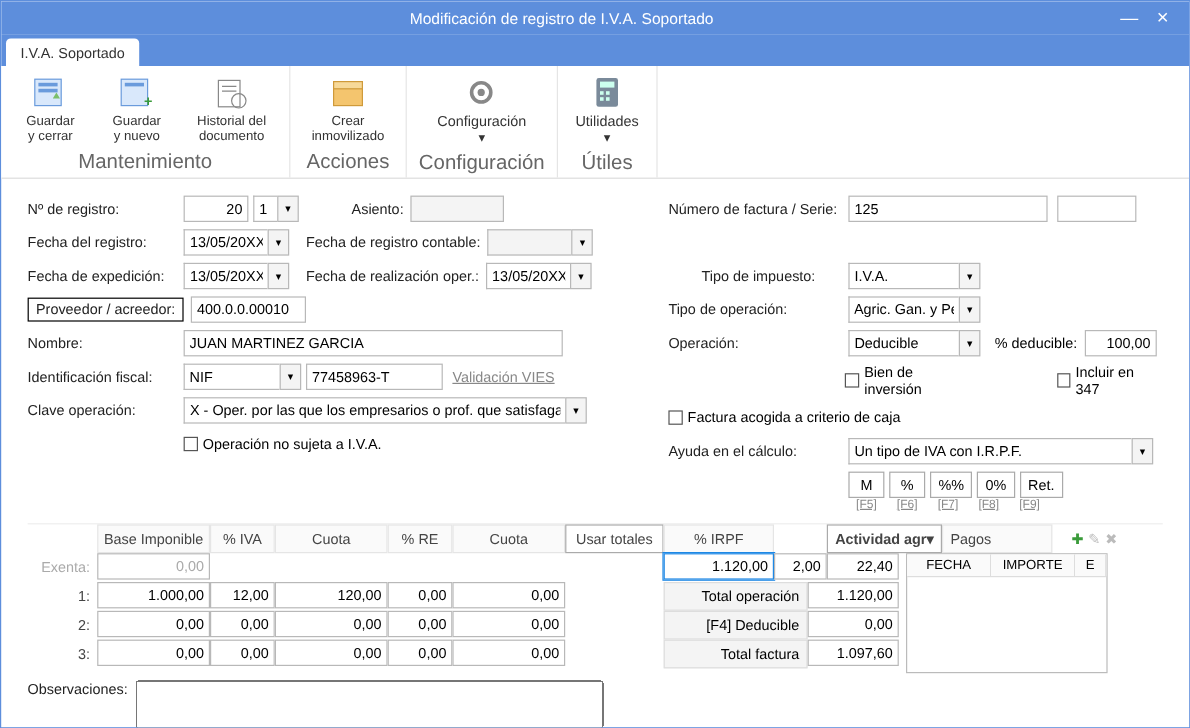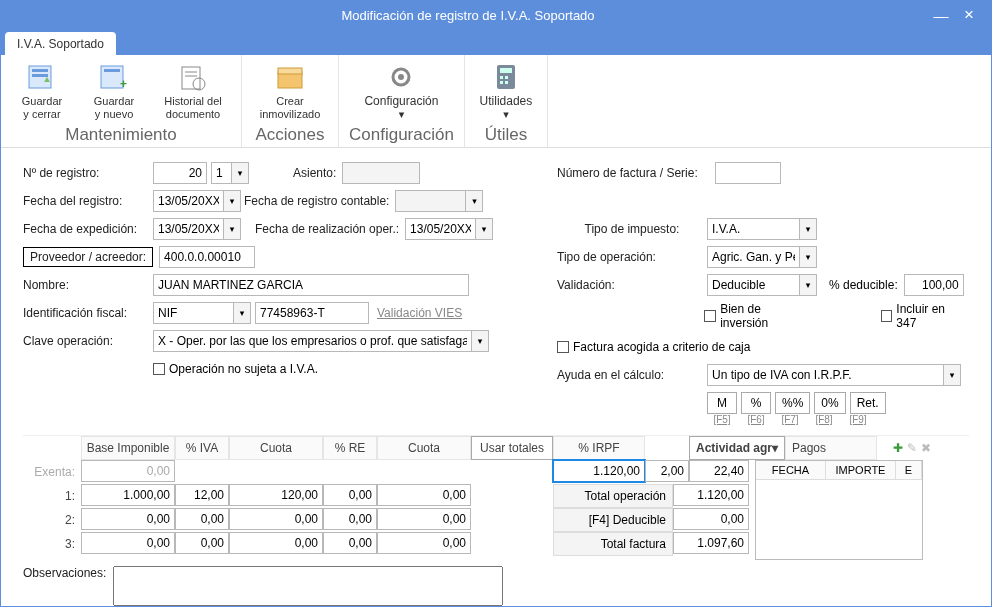--- a/index.html
+++ b/index.html
@@ -162,21 +162,21 @@
         </div>
       <span class="lbl" style="width:auto; margin-left:44px;">Asiento:</span>
       <input class="txt" style="width: 78px; margin-left: 6px; background: rgb(244, 244, 244);" readonly="">
     </div>
     <div class="row">
       <span class="lbl">Fecha del registro:</span>
       <div class="dd">
           <input class="txt" style="width: 70px;" value="13/05/20XX">
           <span class="arrow">▾</span>
         </div>
-      <span class="lbl" style="width:auto; margin-left:3px;">Fecha de registro contable:</span>
+      <span class="lbl" style="width:auto; margin-left:14px;">Fecha de registro contable:</span>
       <div class="dd" style="margin-left:6px;">
           <input class="txt" style="width: 70px; background: rgb(244, 244, 244);" readonly="">
           <span class="arrow">▾</span>
         </div>
     </div>
     <div class="row">
       <span class="lbl">Fecha de expedición:</span>
       <div class="dd">
           <input class="txt" style="width: 70px;" value="13/05/20XX">
           <span class="arrow">▾</span>
@@ -216,39 +216,40 @@
       <span class="chk">
           <span class="box"></span>
           <span>Operación no sujeta a I.V.A.</span>
         </span>
     </div>
   </div>
 
   <div class="col" style="width:410px;">
     <div class="row">
       <span class="lbl" style="width:150px;">Número de factura / Serie:</span>
+      <input class="txt" style="width: 166px;" value="125">
       <input class="txt" style="width: 66px; margin-left: 8px;">
     </div>
     <div class="row" style="height:6px;"></div>
     <div class="row">
       <span class="lbl" style="width:150px;text-align:center;">Tipo de impuesto:</span>
       <div class="dd">
           <input class="txt" style="width: 92px;" value="I.V.A.">
           <span class="arrow">▾</span>
         </div>
     </div>
     <div class="row">
       <span class="lbl" style="width:150px;">Tipo de operación:</span>
       <div class="dd">
           <input class="txt" style="width: 92px;" value="Agric. Gan. y Pesca">
           <span class="arrow">▾</span>
         </div>
     </div>
     <div class="row">
-      <span class="lbl" style="width:150px;">Validación:</span>
+      <span class="lbl" style="width:150px;">Operación:</span>
       <div class="dd">
           <input class="txt" style="width: 92px;" value="Deducible">
           <span class="arrow">▾</span>
         </div>
       <span style="margin-left:12px;">% deducible:</span>
       <input class="txt right" style="width: 60px; margin-left: 6px;" value="100,00">
     </div>
     <div class="row">
       <span class="lbl" style="width:150px;"></span>
       <span class="chk">

